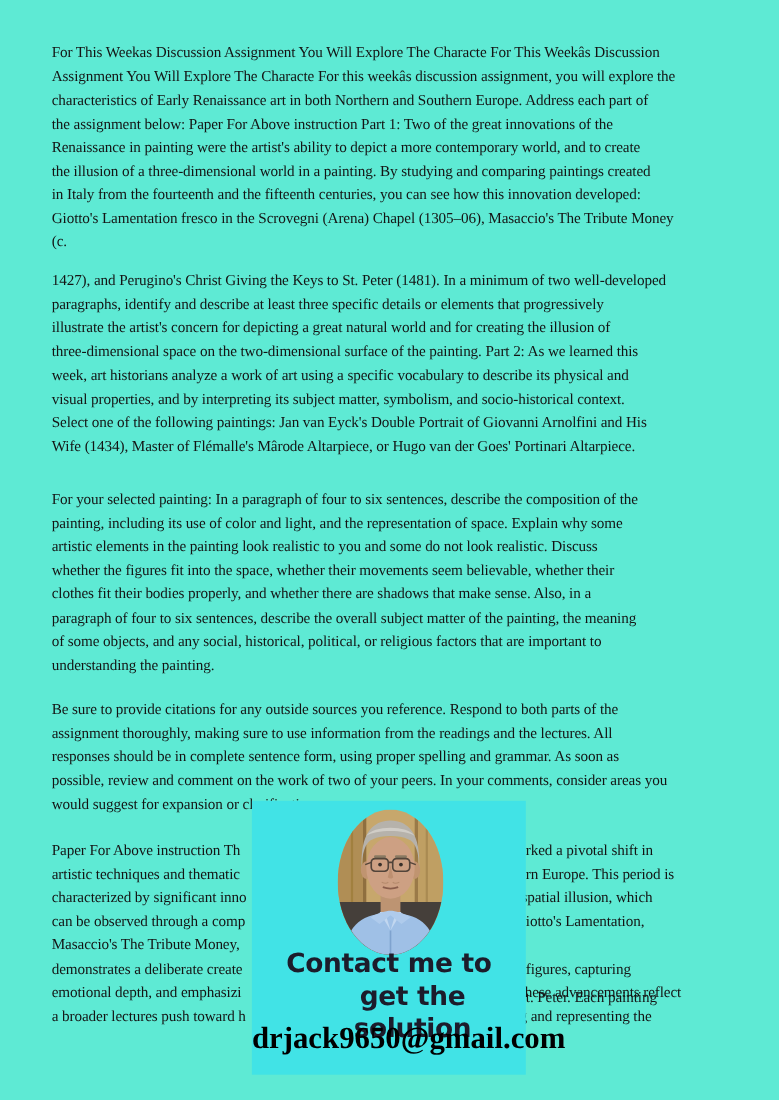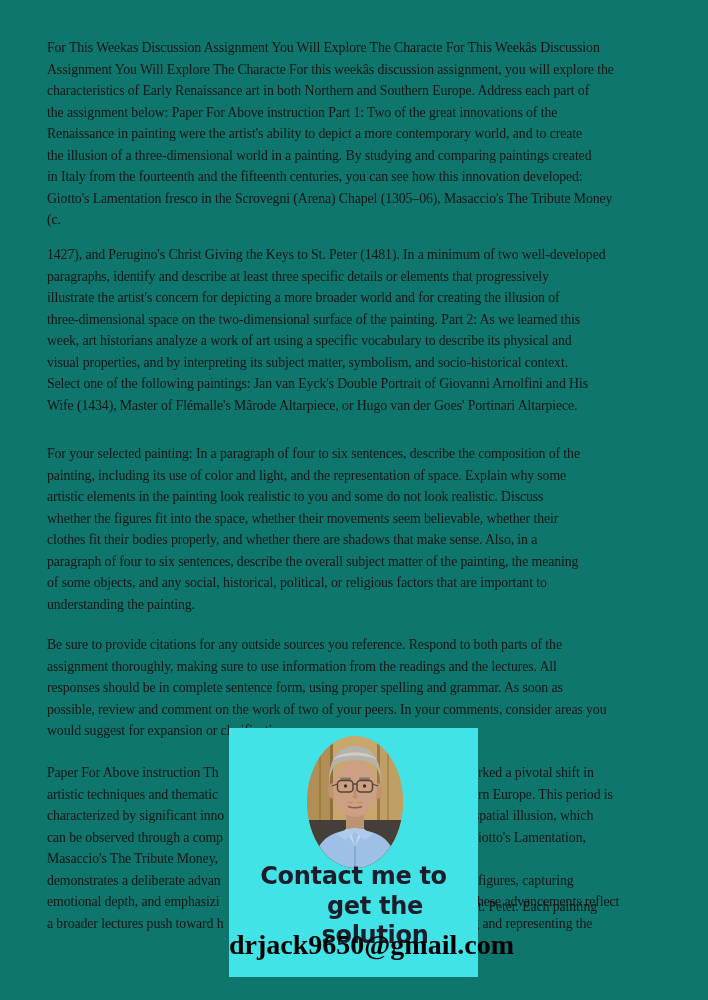--- a/index.html
+++ b/index.html
@@ -1,19 +1,19 @@
 <!DOCTYPE html>
 <html><head>
 <meta charset="utf-8">
 <style>
   html,body { margin:0; padding:0; background:#ffffff; }
   .page {
     position:relative;
     width:708px; height:1000px;
-    background:#0f766e;
+    background:#5eead4;
     overflow:hidden;
     font-family:"Liberation Serif","DejaVu Serif",serif;
     color:#141414;
   }
   .paragraph { position:absolute; left:47px; }
   .text-line {
     white-space:nowrap;
     height:21.5px; line-height:21.5px;
     font-size:13.8px; letter-spacing:-0.1px;
   }
@@ -58,21 +58,21 @@
         <div class="text-line">the assignment below: Paper For Above instruction Part 1: Two of the great innovations of the</div>
         <div class="text-line">Renaissance in painting were the artist's ability to depict a more contemporary world, and to create</div>
         <div class="text-line">the illusion of a three-dimensional world in a painting. By studying and comparing paintings created</div>
         <div class="text-line">in Italy from the fourteenth and the fifteenth centuries, you can see how this innovation developed:</div>
         <div class="text-line">Giotto's Lamentation fresco in the Scrovegni (Arena) Chapel (1305–06), Masaccio's The Tribute Money</div>
         <div class="text-line">(c.</div>
       </div>
       <div class="paragraph" style="top: 244px;">
         <div class="text-line">1427), and Perugino's Christ Giving the Keys to St. Peter (1481). In a minimum of two well-developed</div>
         <div class="text-line">paragraphs, identify and describe at least three specific details or elements that progressively</div>
-        <div class="text-line">illustrate the artist's concern for depicting a more broader world and for creating the illusion of</div>
+        <div class="text-line">illustrate the artist's concern for depicting a great natural world and for creating the illusion of</div>
         <div class="text-line">three-dimensional space on the two-dimensional surface of the painting. Part 2: As we learned this</div>
         <div class="text-line">week, art historians analyze a work of art using a specific vocabulary to describe its physical and</div>
         <div class="text-line">visual properties, and by interpreting its subject matter, symbolism, and socio-historical context.</div>
         <div class="text-line">Select one of the following paintings: Jan van Eyck's Double Portrait of Giovanni Arnolfini and His</div>
         <div class="text-line">Wife (1434), Master of Flémalle's Mârode Altarpiece, or Hugo van der Goes' Portinari Altarpiece.</div>
       </div>
       <div class="paragraph" style="top: 443px;">
         <div class="text-line">For your selected painting: In a paragraph of four to six sentences, describe the composition of the</div>
         <div class="text-line">painting, including its use of color and light, and the representation of space. Explain why some</div>
         <div class="text-line">artistic elements in the painting look realistic to you and some do not look realistic. Discuss</div>
@@ -88,21 +88,21 @@
         <div class="text-line">responses should be in complete sentence form, using proper spelling and grammar. As soon as</div>
         <div class="text-line">possible, review and comment on the work of two of your peers. In your comments, consider areas you</div>
         <div class="text-line">would suggest for expansion or clarification.</div>
       </div>
       <div class="paragraph" style="top: 762px;">
         <div class="text-line covered-line"><span>Paper For Above instruction Th</span><span class="right-frag" style="left: 431px;">rked a pivotal shift in</span></div>
         <div class="text-line covered-line"><span>artistic techniques and thematic</span><span class="right-frag" style="left: 431px;">rn Europe. This period is</span></div>
         <div class="text-line covered-line"><span>characterized by significant inno</span><span class="right-frag" style="left: 427px;">spatial illusion, which</span></div>
         <div class="text-line covered-line"><span>can be observed through a comp</span><span class="right-frag" style="left: 431px;">iotto's Lamentation,</span></div>
         <div class="text-line covered-line"><span>Masaccio's The Tribute Money,</span><span class="right-frag" style="left: 431px; margin-top: 48px;">t. Peter. Each painting</span></div>
-        <div class="text-line covered-line"><span>demonstrates a deliberate advan</span><span class="right-frag" style="left: 431px;">figures, capturing</span></div>
+        <div class="text-line covered-line"><span>demonstrates a deliberate create</span><span class="right-frag" style="left: 431px;">figures, capturing</span></div>
         <div class="text-line covered-line"><span>emotional depth, and emphasizi</span><span class="right-frag" style="left: 430px;">hese advancements reflect</span></div>
         <div class="text-line covered-line"><span>a broader lectures push toward h</span><span class="right-frag" style="left: 408px; text-align: center;">ving and representing the</span></div>
       </div>
     </div>
 
   <div class="ad-overlay" style="left: 229px; top: 728px; width: 249px; height: 249px; background: rgb(65, 227, 230);">
     <div class="ad-photo">
       <svg width="96" height="132" viewBox="0 0 96 132" xmlns="http://www.w3.org/2000/svg">
         <defs>
           <clipPath id="ovalClip">

